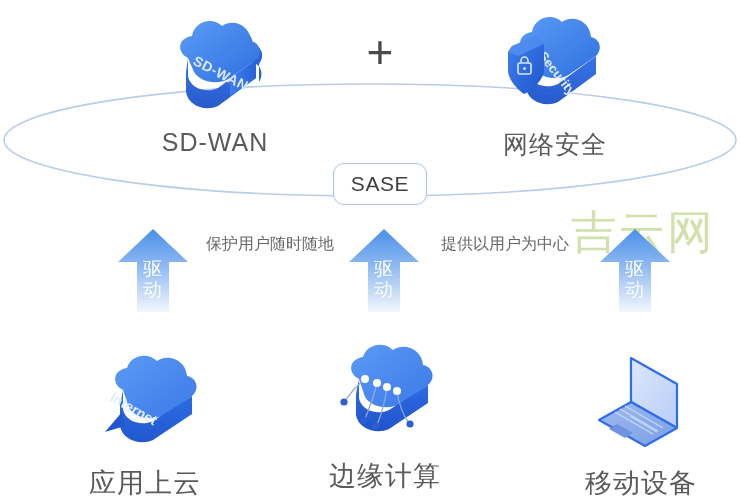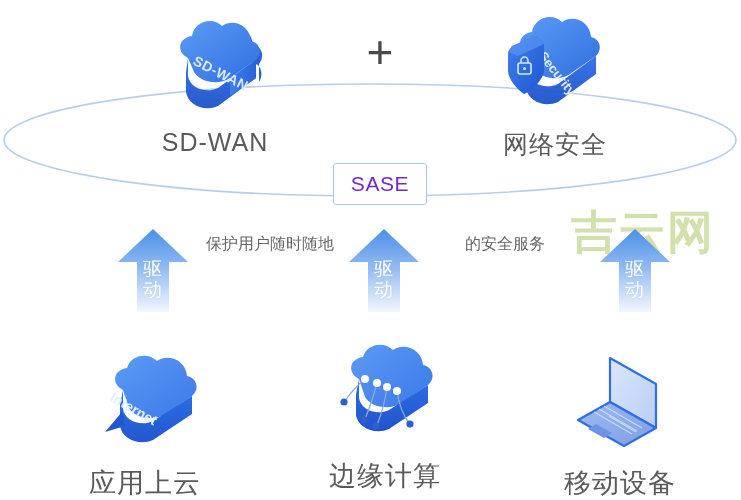--- a/index.html
+++ b/index.html
@@ -26,23 +26,23 @@
   
   .top-label{
     position:absolute; text-align:center;
     color:#5a5a5a; font-size:25px; letter-spacing:1px;
     white-space:nowrap;
   }
 
   
   #sase-box{
     position:absolute; left:333px; top:163px; width:94px; height:42px;
-    background:#ffffff; border:1.4px solid #a9c6ea; border-radius:3px;
+    background:#ffffff; border:1.4px solid #a9c6ea; border-radius:11px;
     display:flex; align-items:center; justify-content:center;
-    color:#6d28d9; font-size:21px; letter-spacing:.6px;
+    color:#404040; font-size:21px; letter-spacing:.6px;
   }
 
   
   .arrow-wrap{ position:absolute; width:72px; height:84px; }
   .arrow-wrap svg{ display:block; width:72px; height:84px; }
   .arrow-text{
     position:absolute; left:0; top:30px; width:72px;
     text-align:center; color:#ffffff; font-size:19px;
     line-height:21px; letter-spacing:1px;
     text-shadow:0 0 1px rgba(120,160,220,.35);
@@ -52,21 +52,21 @@
   
   .desc-text{
     position:absolute; text-align:center; color:#666666;
     font-size:16px; line-height:24px; white-space:nowrap;
   }
   .desc-text span{ display:block; }
 
   
   #watermark{
     position:absolute; left:571px; top:207px;
-    font-size:46px; font-weight:700; letter-spacing:2px;
+    font-size:46px; font-weight:400; letter-spacing:2px;
     color:#b7cf7a; opacity:.62; line-height:50px;
     font-family:"DejaVu Sans",sans-serif;
   }
 
   
   .bottom-item{ position:absolute; width:200px; text-align:center; }
   .bottom-item .ico{ height:120px; display:flex; align-items:center; justify-content:center; }
   .bottom-label{
     color:#5a5a5a; font-size:27px; letter-spacing:1px; white-space:nowrap;
   }
@@ -202,21 +202,21 @@
     <div class="arrow-text">
       <span>驱</span>
       <span>动</span>
     </div>
   </div>
 
   <div class="desc-text" style="left:185px;top:232px;width:170px;">
     <span>保护用户随时随地</span>
   </div>
   <div class="desc-text" style="left:420px;top:232px;width:170px;">
-    <span>的安全服务</span>
+    <span>提供以用户为中心</span>
   </div>
 
   <div class="bottom-item" style="left:45px;top:345px;">
     <div class="ico">
       <svg width="112" height="106" viewBox="0 0 112 106">
         <defs>
           <linearGradient id="intTop" x1="0" y1="0" x2="1" y2="1">
             <stop offset="0%" stop-color="#5b9bf5"></stop>
               <stop offset="100%" stop-color="#3b78e8"></stop>
           </linearGradient>
@@ -271,21 +271,21 @@
           <circle cx="19" cy="59" r="3.6"></circle>
             <circle cx="39" cy="77" r="3.6"></circle>
           <circle cx="51" cy="83" r="3.6"></circle>
             <circle cx="85" cy="81" r="3.6"></circle>
         </g>
       </svg>
     </div>
     <div class="bottom-label">边缘计算</div>
   </div>
 
-  <div class="bottom-item" style="left:520px;top:345px;">
+  <div class="bottom-item" style="left:541px;top:345px;">
     <div class="ico">
       <svg width="120" height="110" viewBox="0 0 120 110">
         <defs>
           <linearGradient id="scr" x1="0" y1="0" x2="1" y2="1">
             <stop offset="0%" stop-color="#dbe7fb"></stop>
               <stop offset="100%" stop-color="#b9cdf4"></stop>
           </linearGradient>
           <linearGradient id="kbd" x1="0" y1="0" x2="1" y2="1">
             <stop offset="0%" stop-color="#9db9ee"></stop>
               <stop offset="100%" stop-color="#7d9fe6"></stop>

